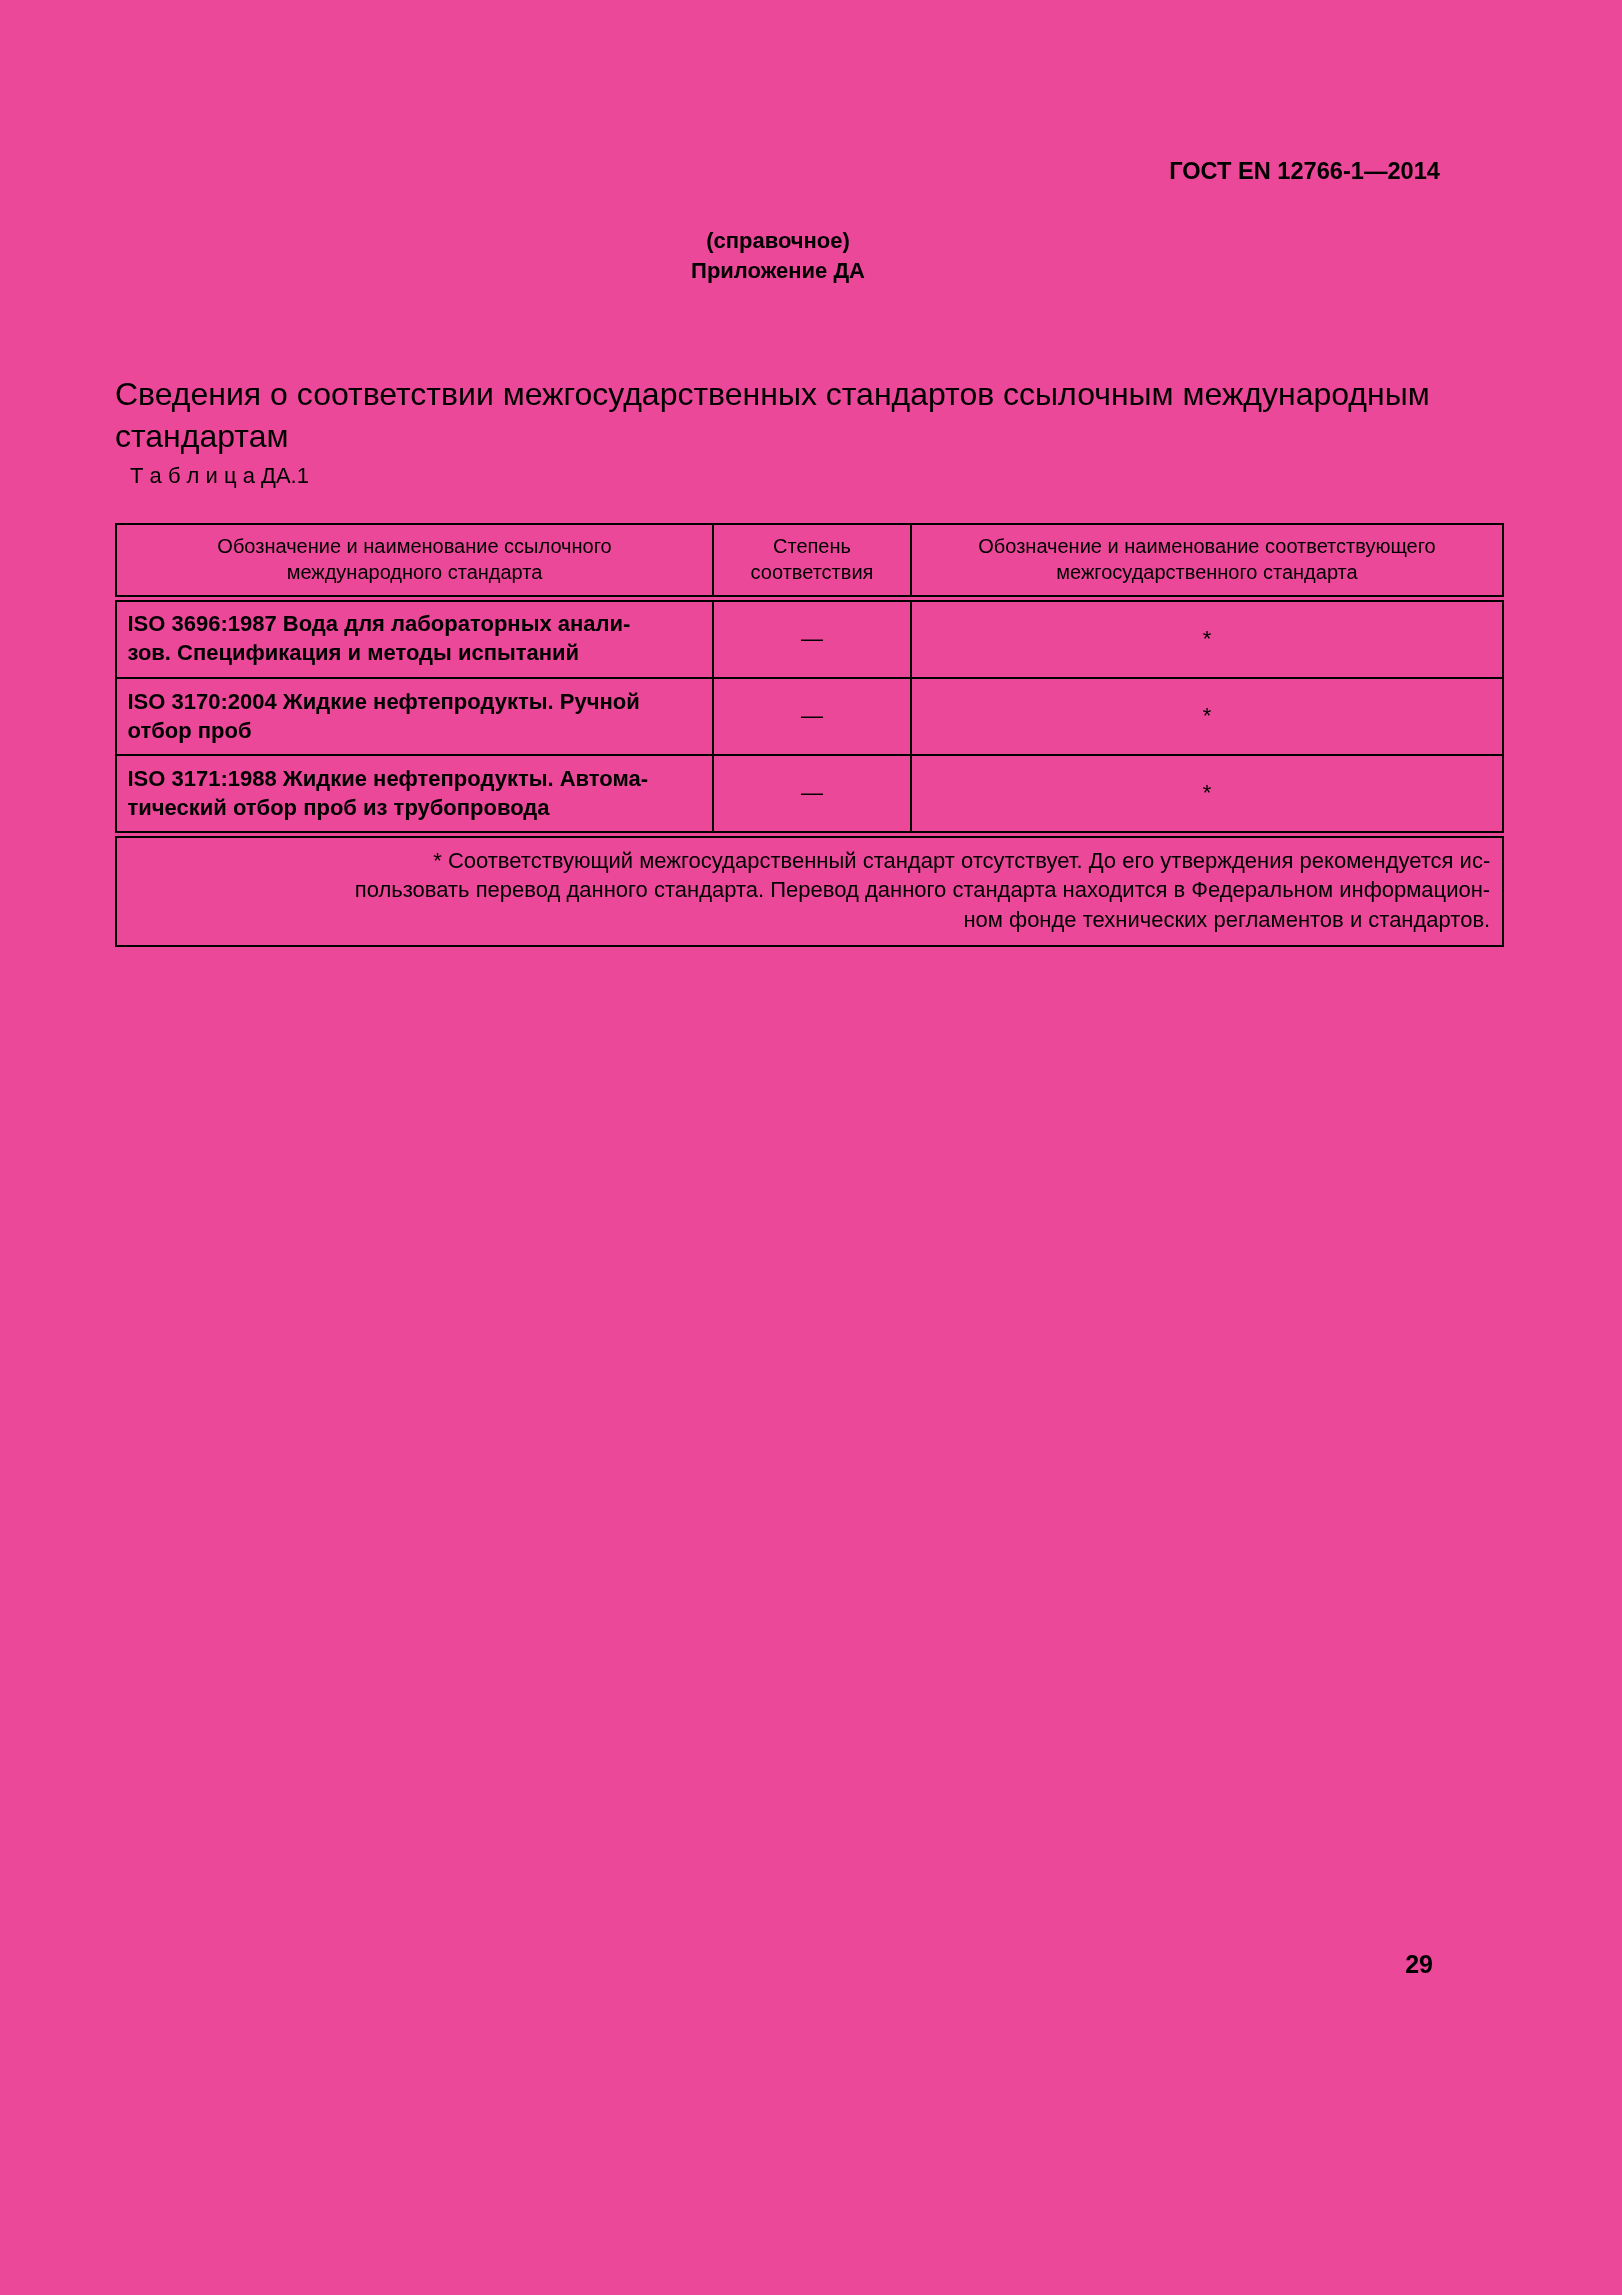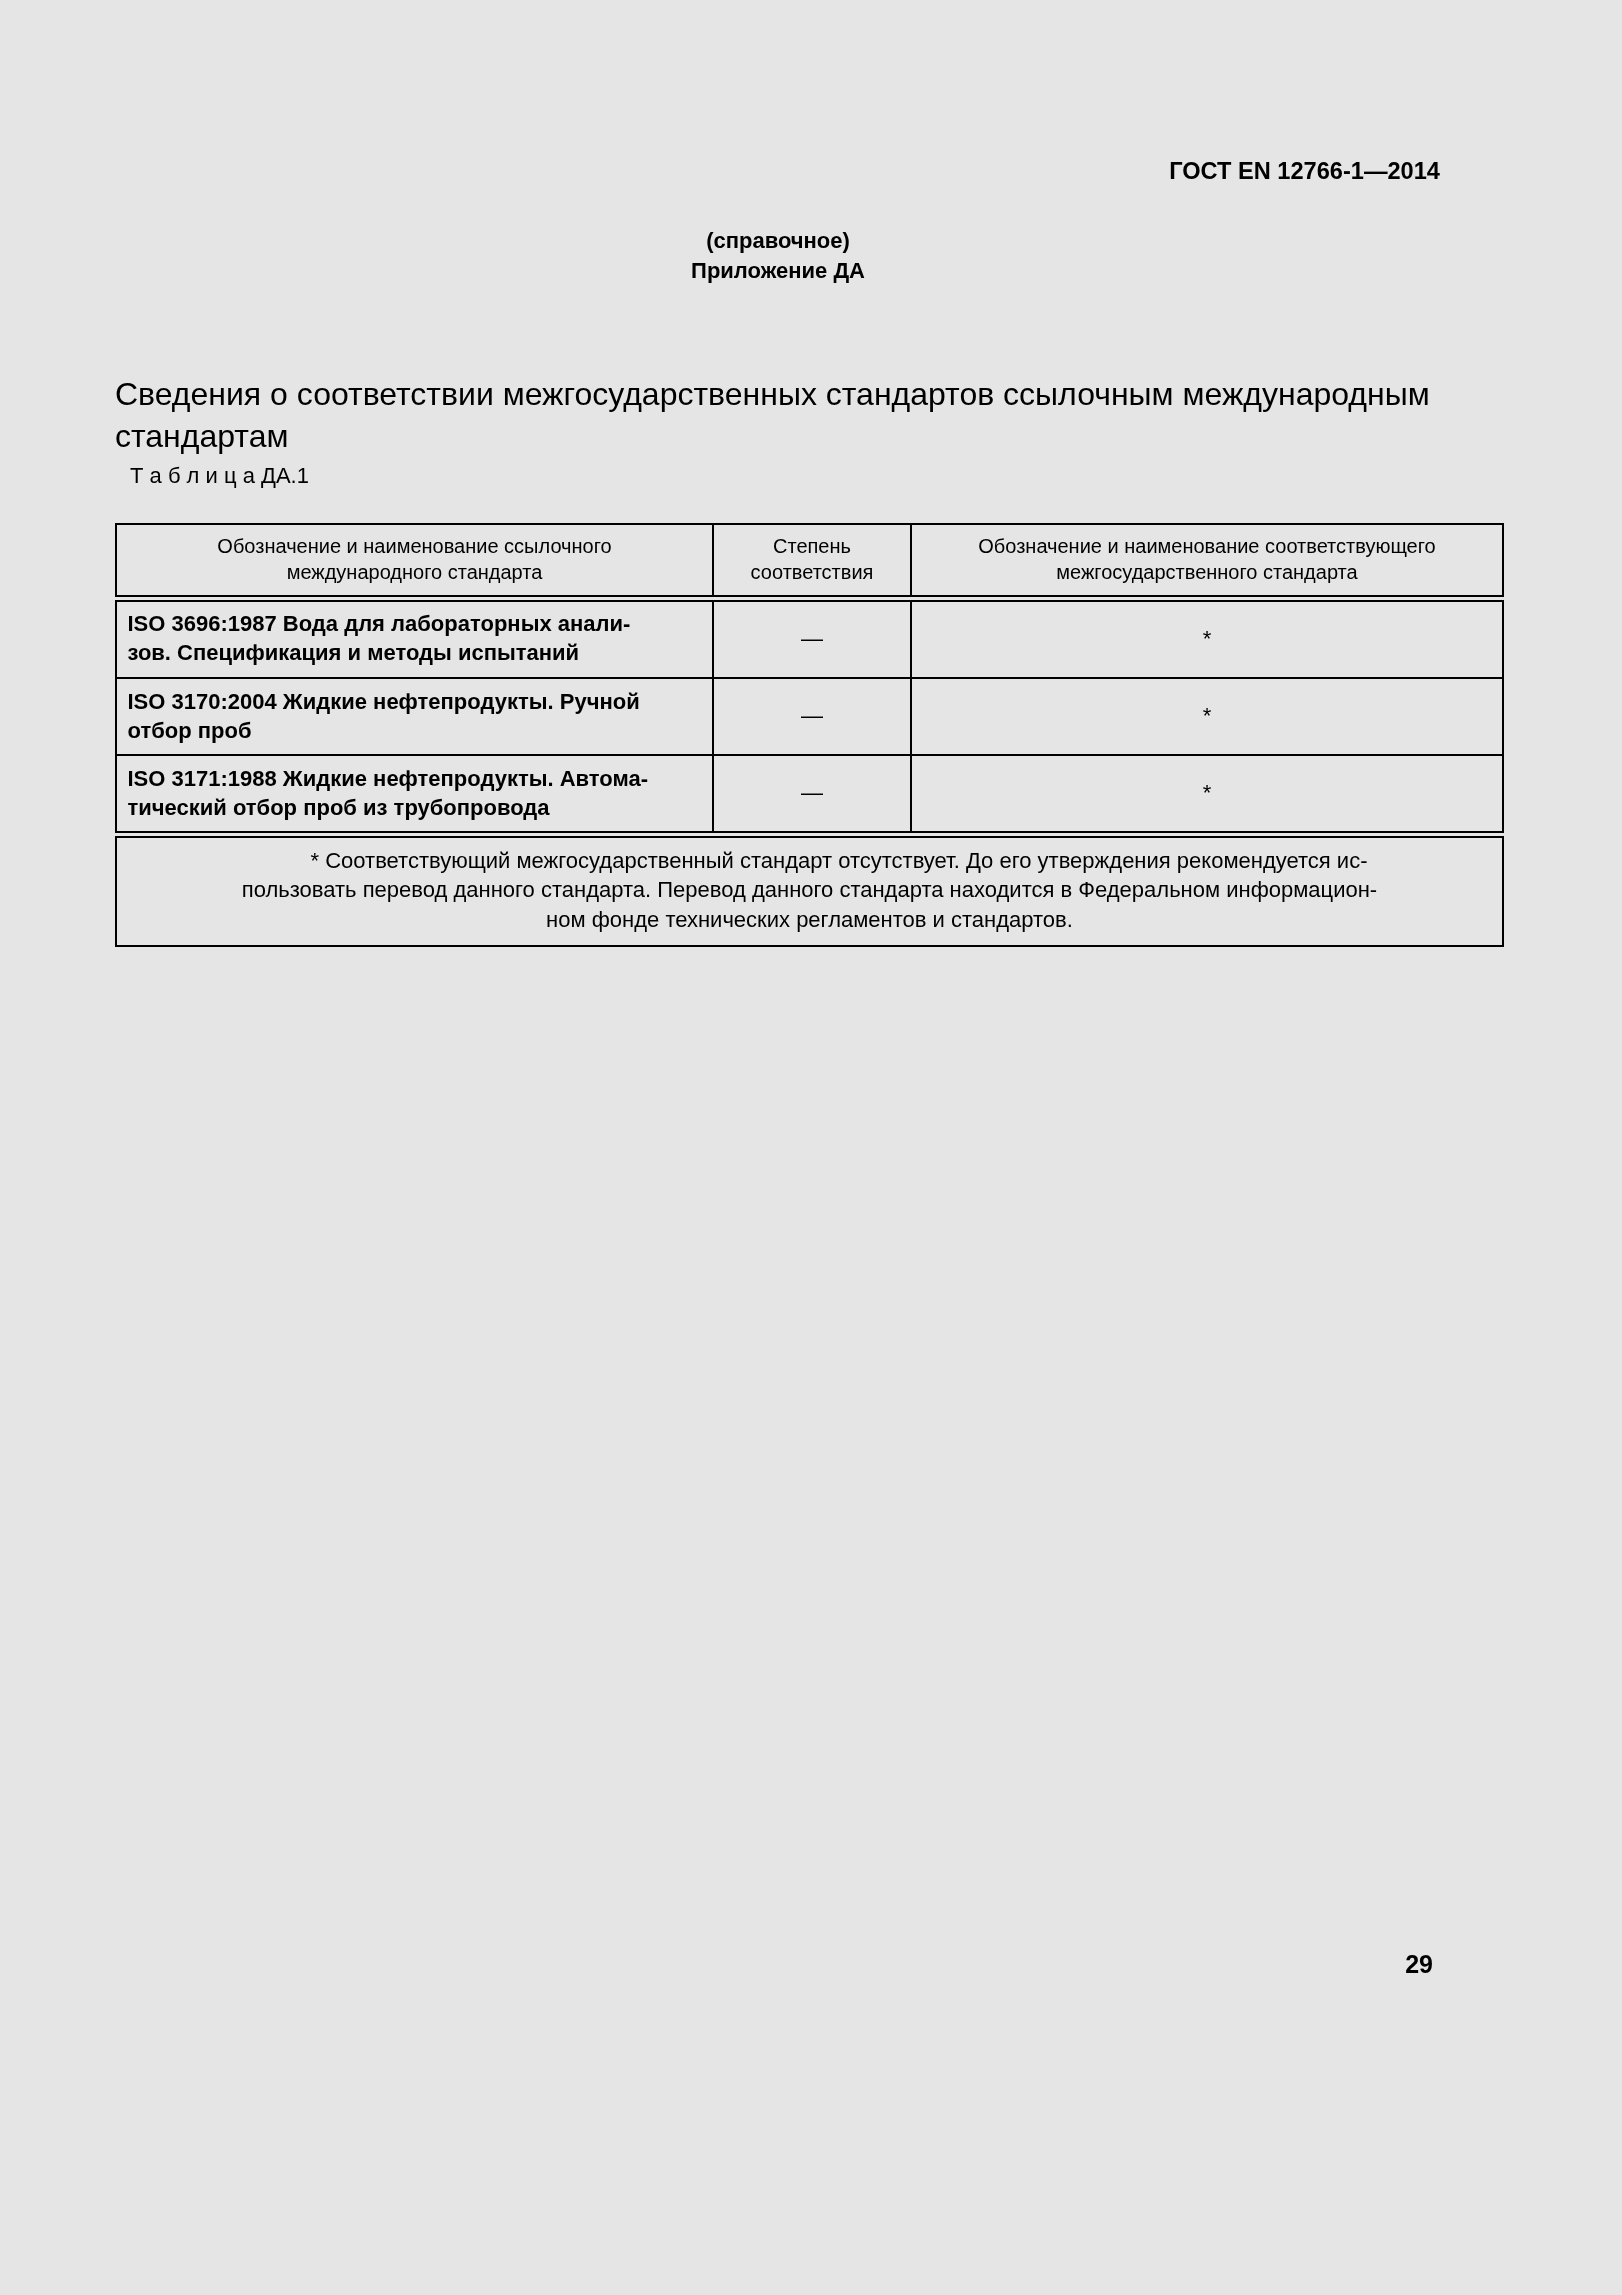--- a/index.html
+++ b/index.html
@@ -1,21 +1,21 @@
 <!DOCTYPE html>
 <html style="font-size:10.5px"><head>
 <meta charset="utf-8">
 <style>
   * { margin: 0; padding: 0; box-sizing: border-box; }
   html, body { background: #ffffff; }
   .page {
     position: relative;
     width: 1623px;
     height: 2295px;
-    background: #e5e5e5;
+    background: #ec4899;
     color: #000000;
     font-family: "Liberation Sans", sans-serif;
     overflow: hidden;
   }
   .doc-ref {
     position: absolute;
     top: 158px;
     right: 183px;
     font-size: 23.6px;
     font-weight: bold;
@@ -85,21 +85,21 @@
   td.mid {
     font-size: 22px;
     text-align: center;
     vertical-align: middle;
   }
   tr.footnote td {
     border-top: 7.2px double #000;
     font-size: 22px;
     line-height: 1.34;
     padding: 7.9px 11.8px 10.5px 11.8px;
-    text-align: center;
+    text-align: right;
     text-indent: 59px;
     white-space: pre-line;
   }
   .page-number {
     position: absolute;
     top: 1950px;
     right: 190px;
     font-size: 25px;
     font-weight: bold;
   }

